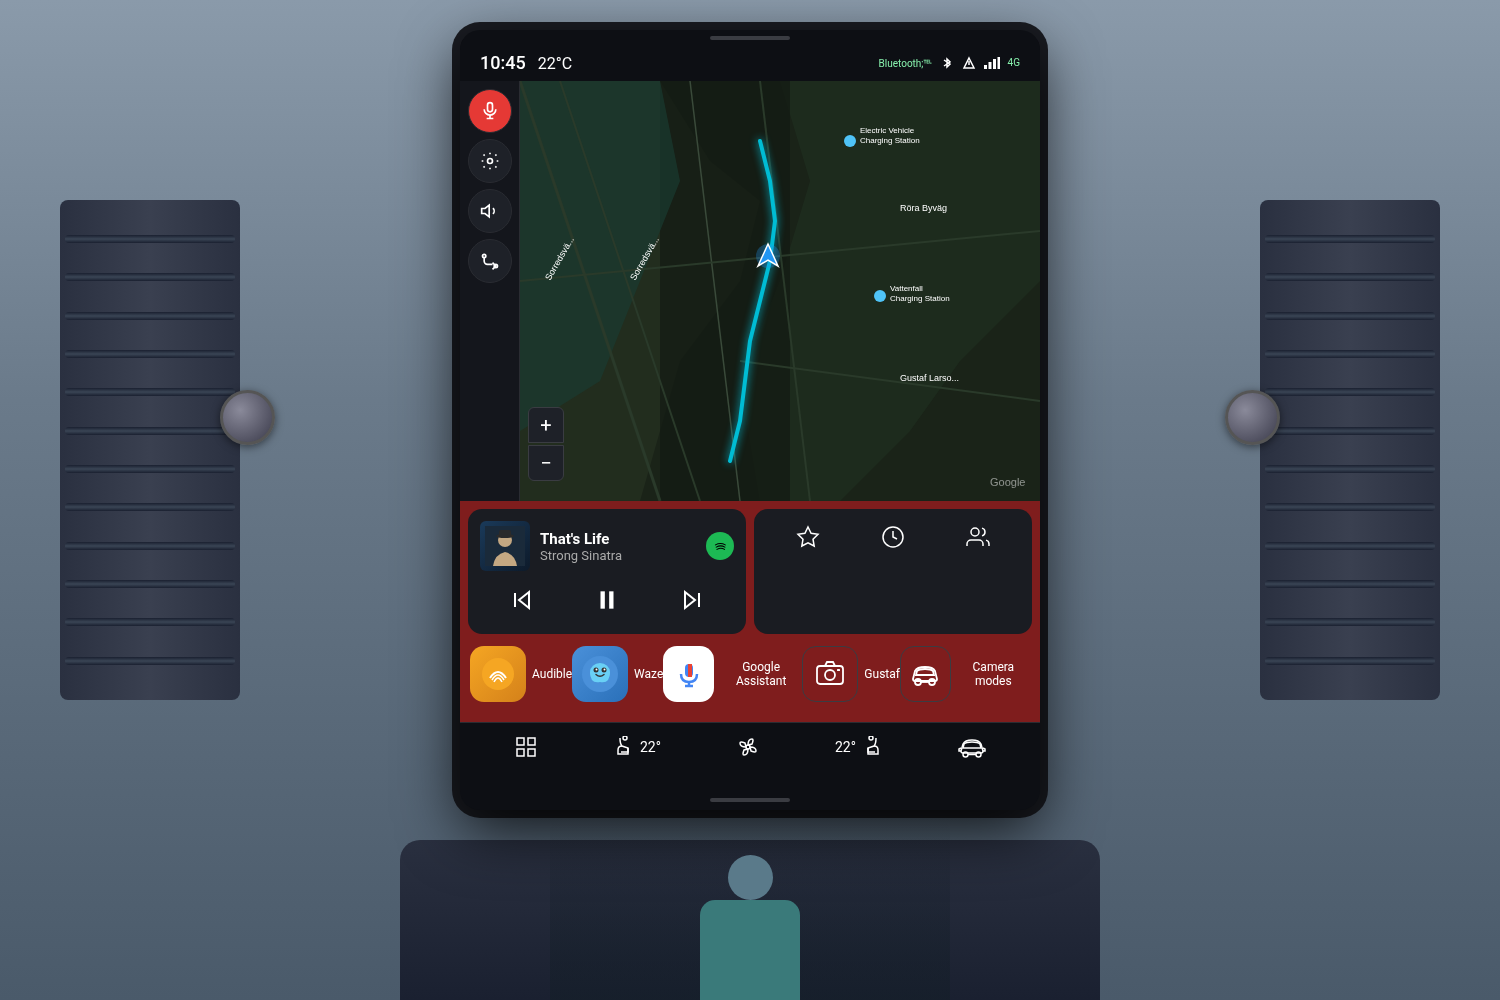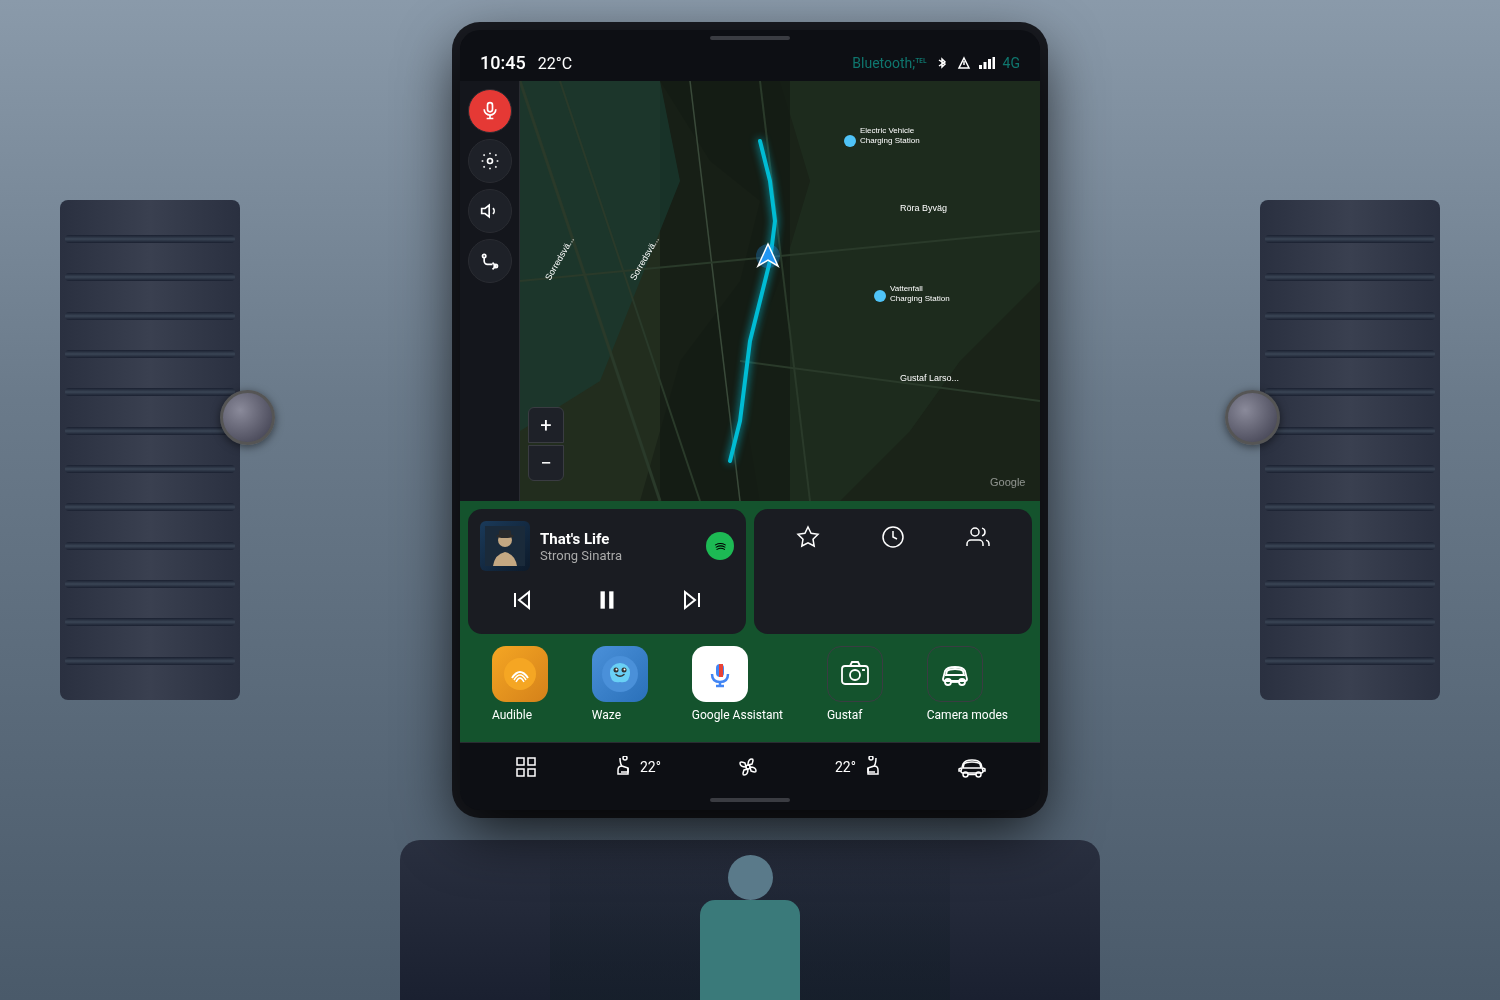--- a/index.html
+++ b/index.html
@@ -124,22 +124,22 @@
 
     .status-right {
       display: flex;
       gap: 8px;
       align-items: center;
       color: white;
       font-size: 14px;
     }
 
     .status-icon {
-      color: #0f766e;
-      font-size: 14px;
+      color: #86efac;
+      font-size: 10px;
     }
 
     
     .map-area {
       position: relative;
       height: 420px;
       background: #1a2a1a;
       overflow: hidden;
     }
 
@@ -204,21 +204,21 @@
       align-items: center;
       justify-content: center;
       cursor: pointer;
     }
 
     .zoom-btn:first-child { border-radius: 6px 6px 0 0; }
     .zoom-btn:last-child { border-radius: 0 0 6px 6px; }
 
     
     .bottom-section {
-      background: #14532d;
+      background: #7f1d1d;
       padding: 0;
     }
 
     
     .panels-row {
       display: flex;
       gap: 8px;
       padding: 8px 8px 0;
     }
 
@@ -340,22 +340,22 @@
     
     .apps-row {
       display: flex;
       justify-content: space-around;
       align-items: center;
       padding: 12px 10px 8px;
     }
 
     .app-item {
       display: flex;
-      flex-direction: column;
-      align-items: flex-start;
+      flex-direction: row;
+      align-items: center;
       gap: 6px;
       cursor: pointer;
     }
 
     .app-icon {
       width: 56px;
       height: 56px;
       border-radius: 14px;
       display: flex;
       align-items: center;

